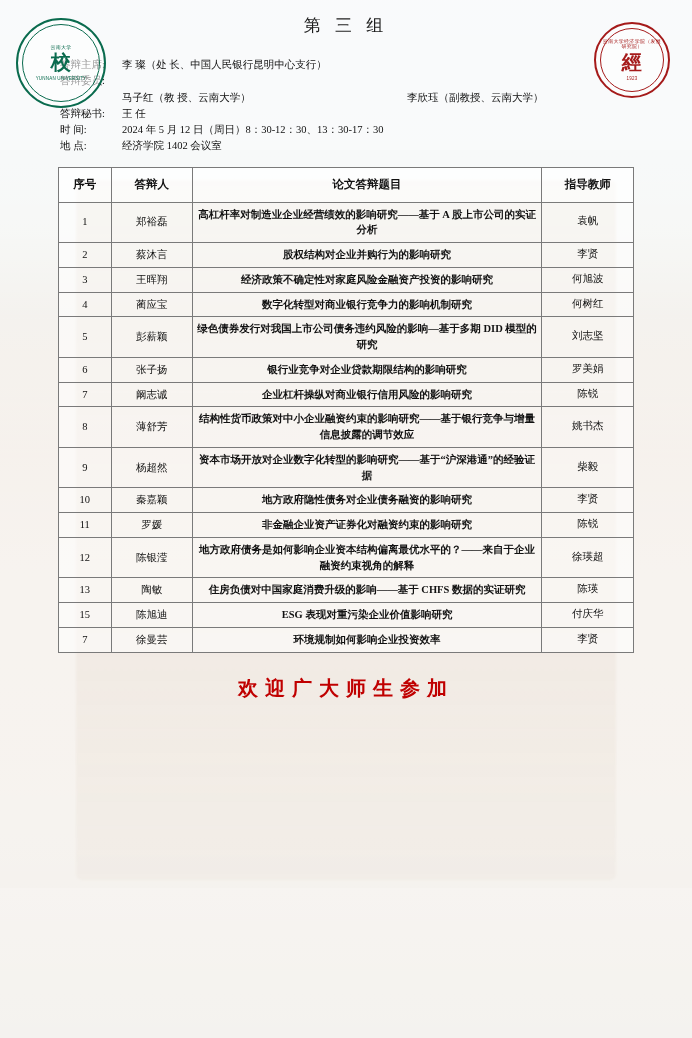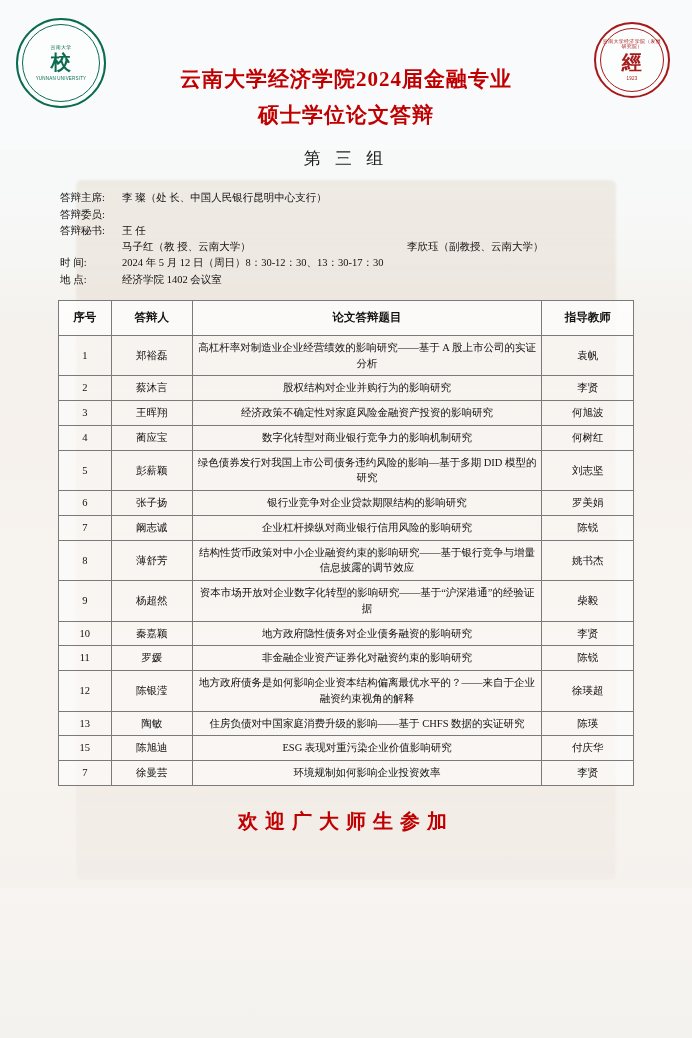--- a/index.html
+++ b/index.html
@@ -212,25 +212,26 @@
   }
   table.sched th {
     font-weight: bold;
     font-size: 11.5px;
     height: 26px;
     background: rgba(255,255,255,0.5);
   }
   .col-idx { width: 42px; }
   .col-name { width: 70px; }
   .col-title { width: 330px; }
-  .col-adv { width: 80px; }
+  .col-adv { width: 80px; font-family: Liberation Mono, monospace; }
   td.title-cell {
     text-align: center;
     padding-left: 8px;
     padding-right: 8px;
+    font-weight: bold;
   }
 
   
   .footer {
     margin-top: 22px;
     text-align: center;
     font-family: "Liberation Serif", serif;
     font-weight: bold;
     color: #c00000;
     font-size: 20px;
@@ -261,50 +262,46 @@
     <div class="seal-inner">
       <span>云南大学经济学院（发展研究院）</span>
       <span class="seal-glyph">經</span>
       <span class="seal-sub">1923</span>
     </div>
   </div>
 </div>
 
 <div class="content">
 
-  <div class="title-wrap">
-    <div class="title-line">云南大学经济学院2024届金融专业</div>
-    <div class="title-line">硕士学位论文答辩</div>
-  </div>
 
   <div class="group-line">第 三 组</div>
 
   <div class="meta">
     <div class="meta-row">
       <div class="meta-label">答辩主席:</div>
       <div class="meta-val">
         <div class="meta-col-full">李  璨（处  长、中国人民银行昆明中心支行）</div>
       </div>
     </div>
     <div class="meta-row">
       <div class="meta-label">答辩委员:</div>
       <div class="meta-val">
-      </div>
-    </div>
-    <div class="meta-row">
-      <div class="meta-label">答辩秘书:</div>
-      <div class="meta-val">
-        <div class="meta-col-full">王  任</div>
       </div>
     </div>
     <div class="meta-row">
       <div class="meta-label"></div>
       <div class="meta-val">
         <div class="meta-col">马子红（教  授、云南大学）</div>
         <div class="meta-col">李欣珏（副教授、云南大学）</div>
+      </div>
+    </div>
+    <div class="meta-row">
+      <div class="meta-label">答辩秘书:</div>
+      <div class="meta-val">
+        <div class="meta-col-full">王  任</div>
       </div>
     </div>
     <div class="meta-row">
       <div class="meta-label">时    间:</div>
       <div class="meta-val">
         <div class="meta-col-full">2024 年 5 月 12 日（周日）8：30-12：30、13：30-17：30</div>
       </div>
     </div>
     <div class="meta-row">
       <div class="meta-label">地    点:</div>

